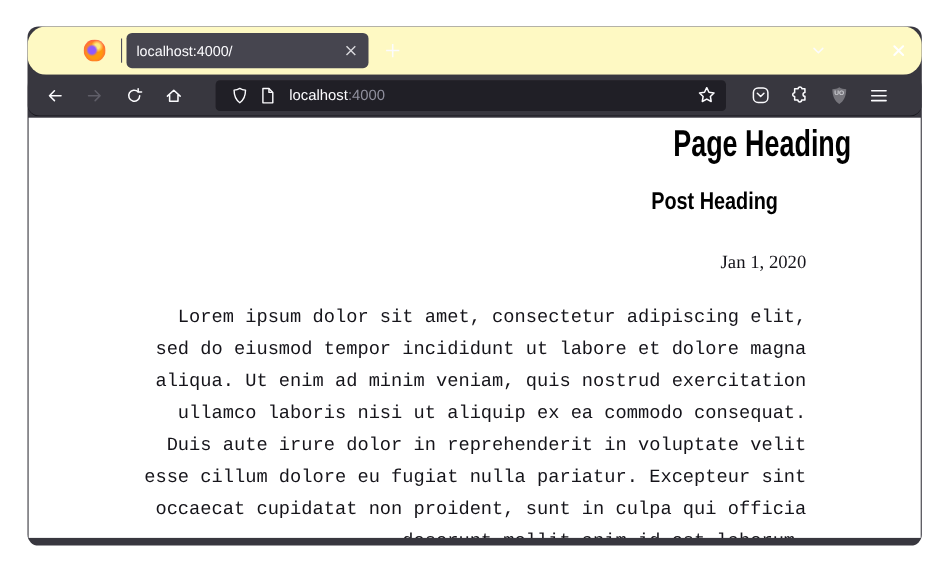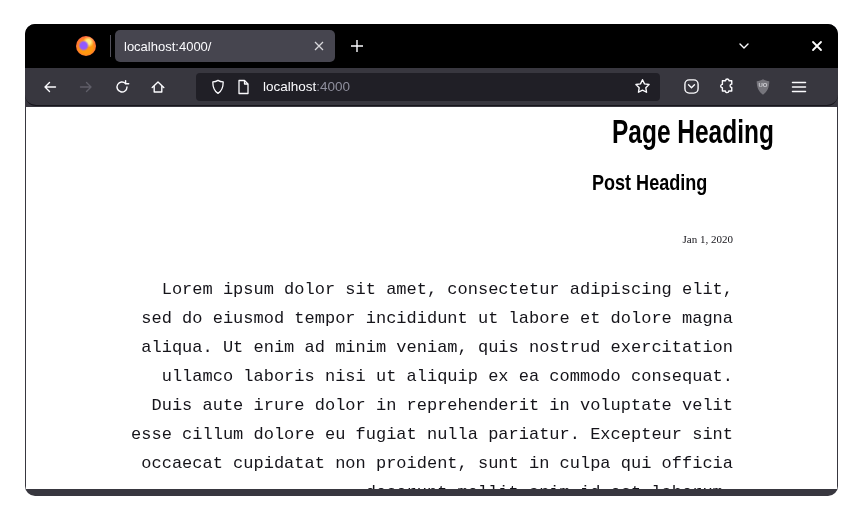--- a/index.html
+++ b/index.html
@@ -8,21 +8,21 @@
 
   
   .window {
     position:absolute; left:25px; top:24px; width:813px; height:472px;
     background:#38373f; border-radius:10px; overflow:hidden;
   }
 
   
   .tabbar {
     position:absolute; top:0; left:0; right:0; height:44px;
-    background:#000000; display:flex; align-items:center;
+    background:#fef9c3; display:flex; align-items:center;border-radius:17px;
   }
   .fx-logo {
     width:20px; height:20px; margin-left:51px; border-radius:50%; flex:none;
     background:
       radial-gradient(circle at 38% 48%, #9059ff 0 20%, rgba(144,89,255,0) 34%),
       radial-gradient(circle at 62% 30%, #ffea80 0 12%, rgba(255,234,128,0) 30%),
       radial-gradient(circle at 50% 55%, #ff980e 0 45%, #ff6a3d 70%, #e22850 100%);
   }
   .tab-sep { width:1px; height:22px; background:#52515c; margin-left:14px; flex:none; }
   .tab {
@@ -72,21 +72,21 @@
     transform:scaleX(0.72); transform-origin:0 50%; white-space:nowrap; display:inline-block;
     letter-spacing:0px;
   }
   .article { position:absolute; left:103px; top:0; width:604px; }
   .post-title {
     margin-top:62px; font-size:22px; line-height:28px; font-weight:700; color:#000;
     transform:scaleX(0.82); transform-origin:0 50%; white-space:nowrap; display:inline-block;
   }
   .post-date {
     display:block; margin-top:30px; font-family:"Liberation Serif", serif;
-    font-size:11px; line-height:24px; color:#15141a;
+    font-size:17px; line-height:24px; color:#15141a;
   }
   .post-body {
     margin-top:24px; font-family:Liberation Mono, monospace;
     font-size:17px; line-height:29px; color:#15141a; width:604px;
   }
 
   svg { display:block; }
 </style>
 </head>
 <body>

